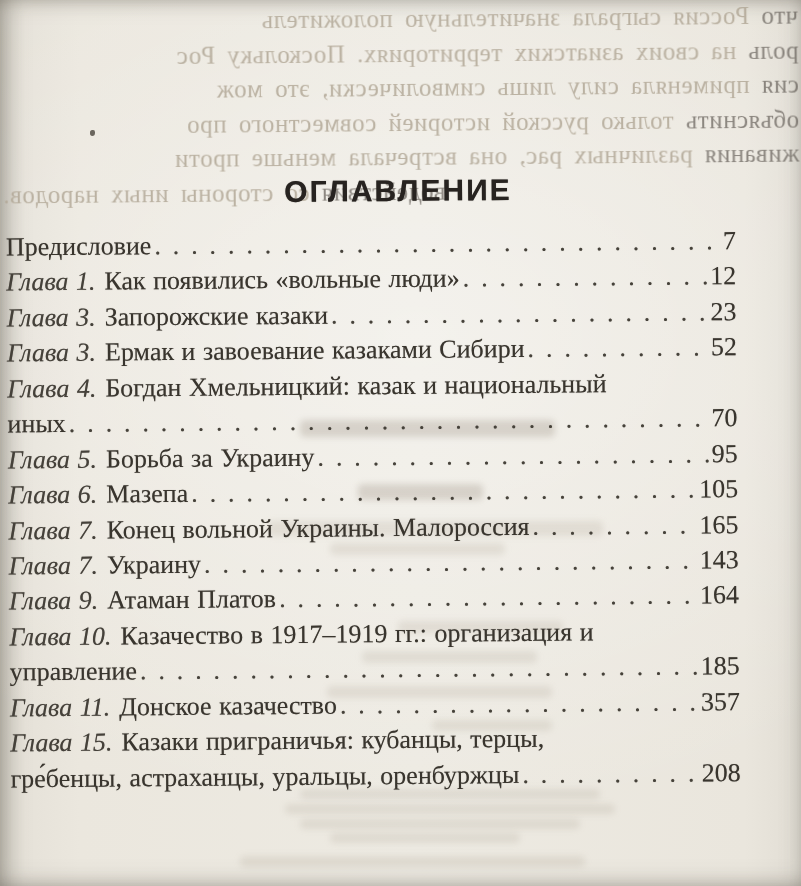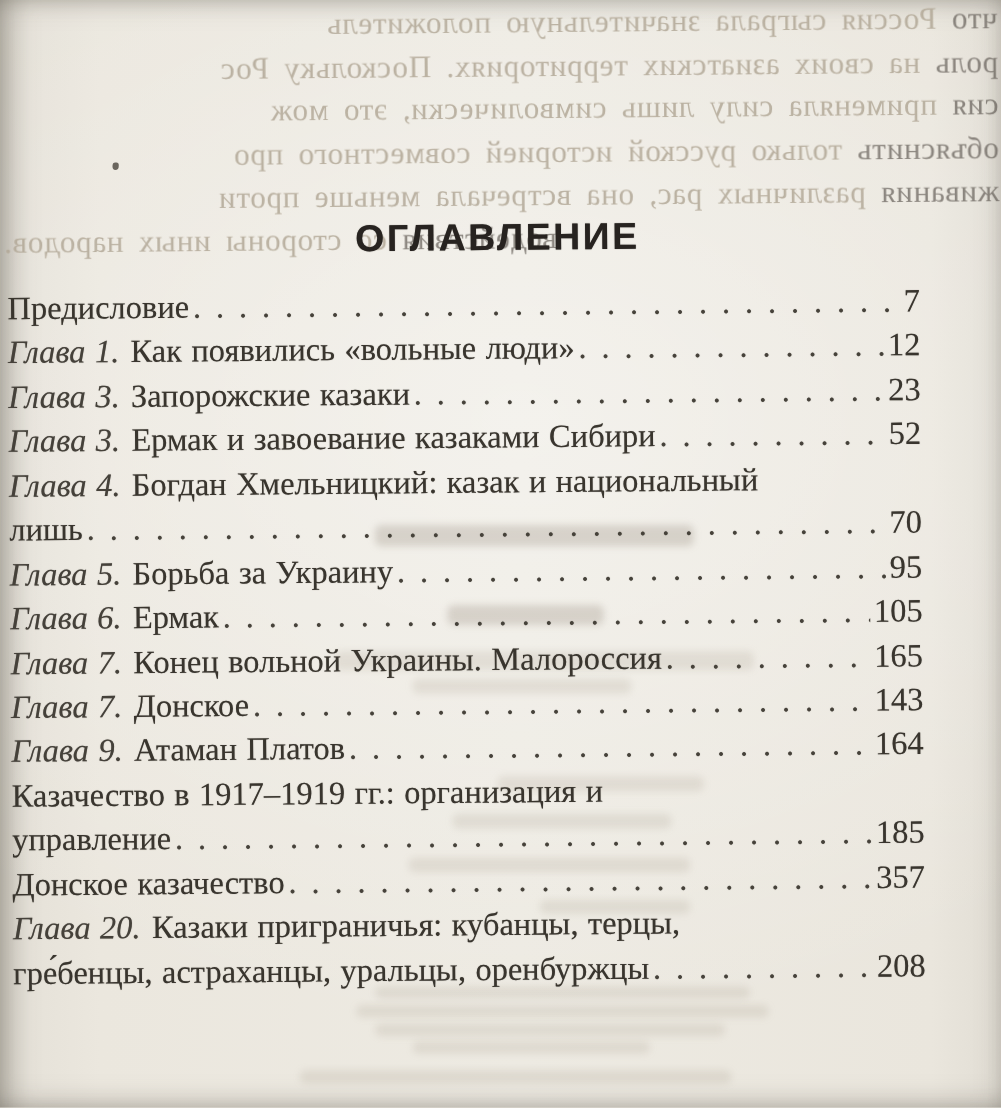--- a/index.html
+++ b/index.html
@@ -126,78 +126,80 @@
         <span class="dots"></span>
         <span class="pg">52</span>
       </div>
 
       <div class="row">
         <span class="prefix">Глава 4.</span>
         <span class="txt">Богдан Хмельницкий: казак и национальный</span>
       </div>
 
       <div class="row">
-        <span class="txt">лишь</span>
+        <span class="txt">иных</span>
         <span class="dots"></span>
         <span class="pg">70</span>
       </div>
 
       <div class="row">
         <span class="prefix">Глава 5.</span>
         <span class="txt">Борьба за Украину</span>
         <span class="dots"></span>
         <span class="pg">95</span>
       </div>
 
       <div class="row">
         <span class="prefix">Глава 6.</span>
-        <span class="txt">Ермак</span>
+        <span class="txt">Мазепа</span>
         <span class="dots"></span>
         <span class="pg">105</span>
       </div>
 
       <div class="row">
         <span class="prefix">Глава 7.</span>
         <span class="txt">Конец вольной Украины. Малороссия</span>
         <span class="dots"></span>
         <span class="pg">165</span>
       </div>
 
       <div class="row">
         <span class="prefix">Глава 7.</span>
-        <span class="txt">Донское</span>
+        <span class="txt">Украину</span>
         <span class="dots"></span>
         <span class="pg">143</span>
       </div>
 
       <div class="row">
         <span class="prefix">Глава 9.</span>
         <span class="txt">Атаман Платов</span>
         <span class="dots"></span>
         <span class="pg">164</span>
       </div>
 
       <div class="row">
+        <span class="prefix">Глава 10.</span>
         <span class="txt">Казачество в 1917–1919 гг.: организация и</span>
       </div>
 
       <div class="row">
         <span class="txt">управление</span>
         <span class="dots"></span>
         <span class="pg">185</span>
       </div>
 
       <div class="row">
+        <span class="prefix">Глава 11.</span>
         <span class="txt">Донское казачество</span>
         <span class="dots"></span>
         <span class="pg">357</span>
       </div>
 
       <div class="row">
-        <span class="prefix">Глава 20.</span>
+        <span class="prefix">Глава 15.</span>
         <span class="txt">Казаки приграничья: кубанцы, терцы,</span>
       </div>
 
       <div class="row">
         <span class="txt">гре́бенцы, астраханцы, уральцы, оренбуржцы</span>
         <span class="dots"></span>
         <span class="pg">208</span>
       </div>
 
     </div>

